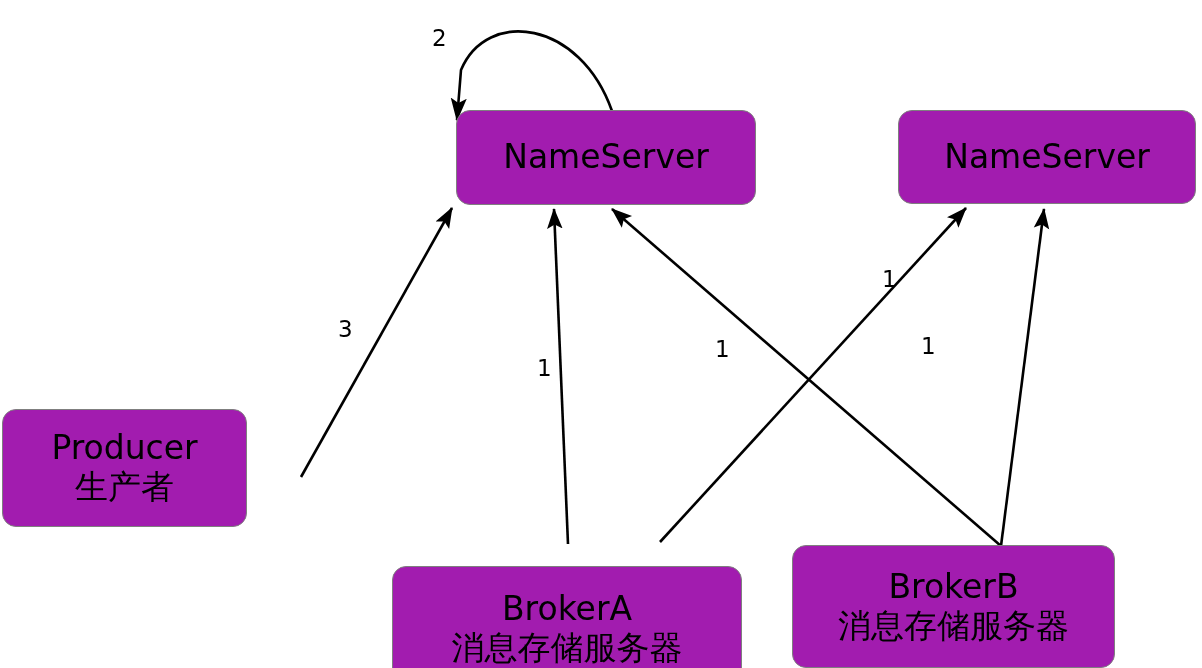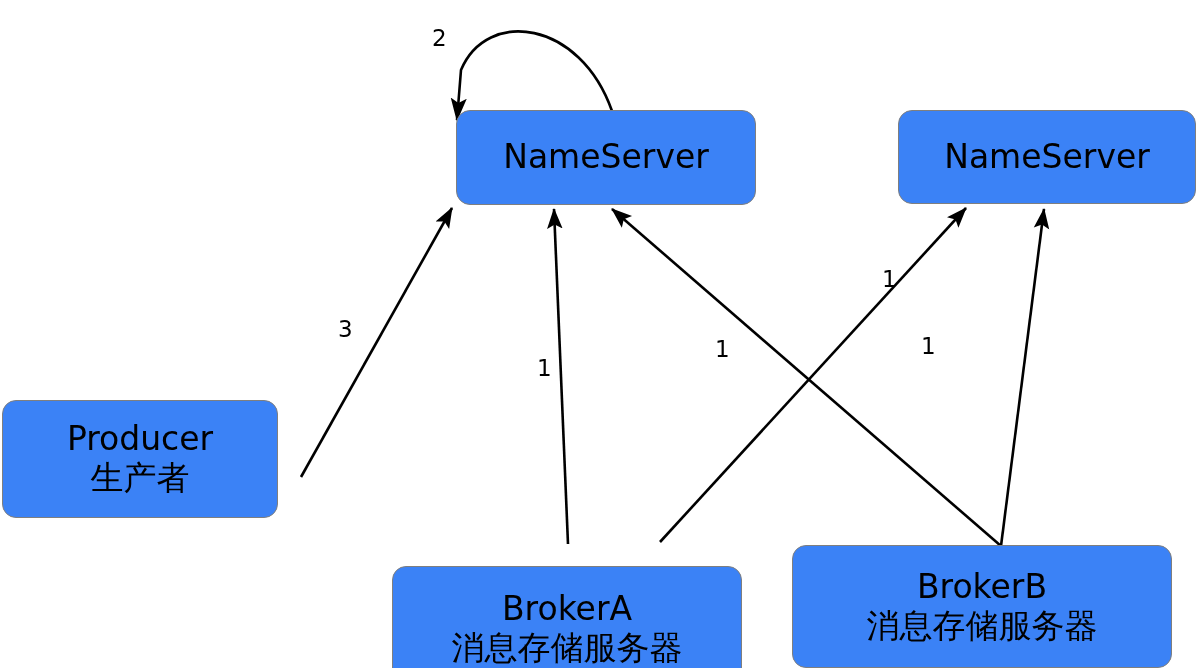--- a/index.html
+++ b/index.html
@@ -18,21 +18,21 @@
   svg.edges {
     position: absolute;
     left: 0;
     top: 0;
     width: 1202px;
     height: 668px;
   }
   .node {
     position: absolute;
     box-sizing: border-box;
-    background: #3b82f6;
+    background: #a21caf;
     border: 1.6px solid #7f7f7f;
     border-radius: 14px;
     display: flex;
     flex-direction: column;
     align-items: center;
     justify-content: center;
     z-index: 5;
   }
   .node-line {
     color: #000000;
@@ -86,31 +86,31 @@
   </svg>
 
   <div class="node" style="left:456px; top:110px; width:300px; height:95px;">
     <div class="node-line ns-label">NameServer</div>
   </div>
 
   <div class="node" style="left:898px; top:110px; width:298px; height:94px;">
     <div class="node-line ns-label">NameServer</div>
   </div>
 
-  <div class="node" style="left:2px; top:400px; width:276px; height:118px;">
+  <div class="node" style="left:2px; top:409px; width:245px; height:118px;">
     <div class="node-line node-en">Producer</div>
     <div class="node-line node-cn">生产者</div>
   </div>
 
   <div class="node" style="left:392px; top:566px; width:350px; height:125px;">
     <div class="node-line node-en">BrokerA</div>
     <div class="node-line node-cn">消息存储服务器</div>
   </div>
 
-  <div class="node" style="left:792px; top:545px; width:380px; height:123px;">
+  <div class="node" style="left:792px; top:545px; width:323px; height:123px;">
     <div class="node-line node-en">BrokerB</div>
     <div class="node-line node-cn">消息存储服务器</div>
   </div>
 
   <div class="edge-label" style="left:432px; top:27px;">2</div>
   <div class="edge-label" style="left:338px; top:318px;">3</div>
   <div class="edge-label" style="left:537px; top:357px;">1</div>
   <div class="edge-label" style="left:715px; top:338px;">1</div>
   <div class="edge-label" style="left:882px; top:268px;">1</div>
   <div class="edge-label" style="left:921px; top:335px;">1</div>

